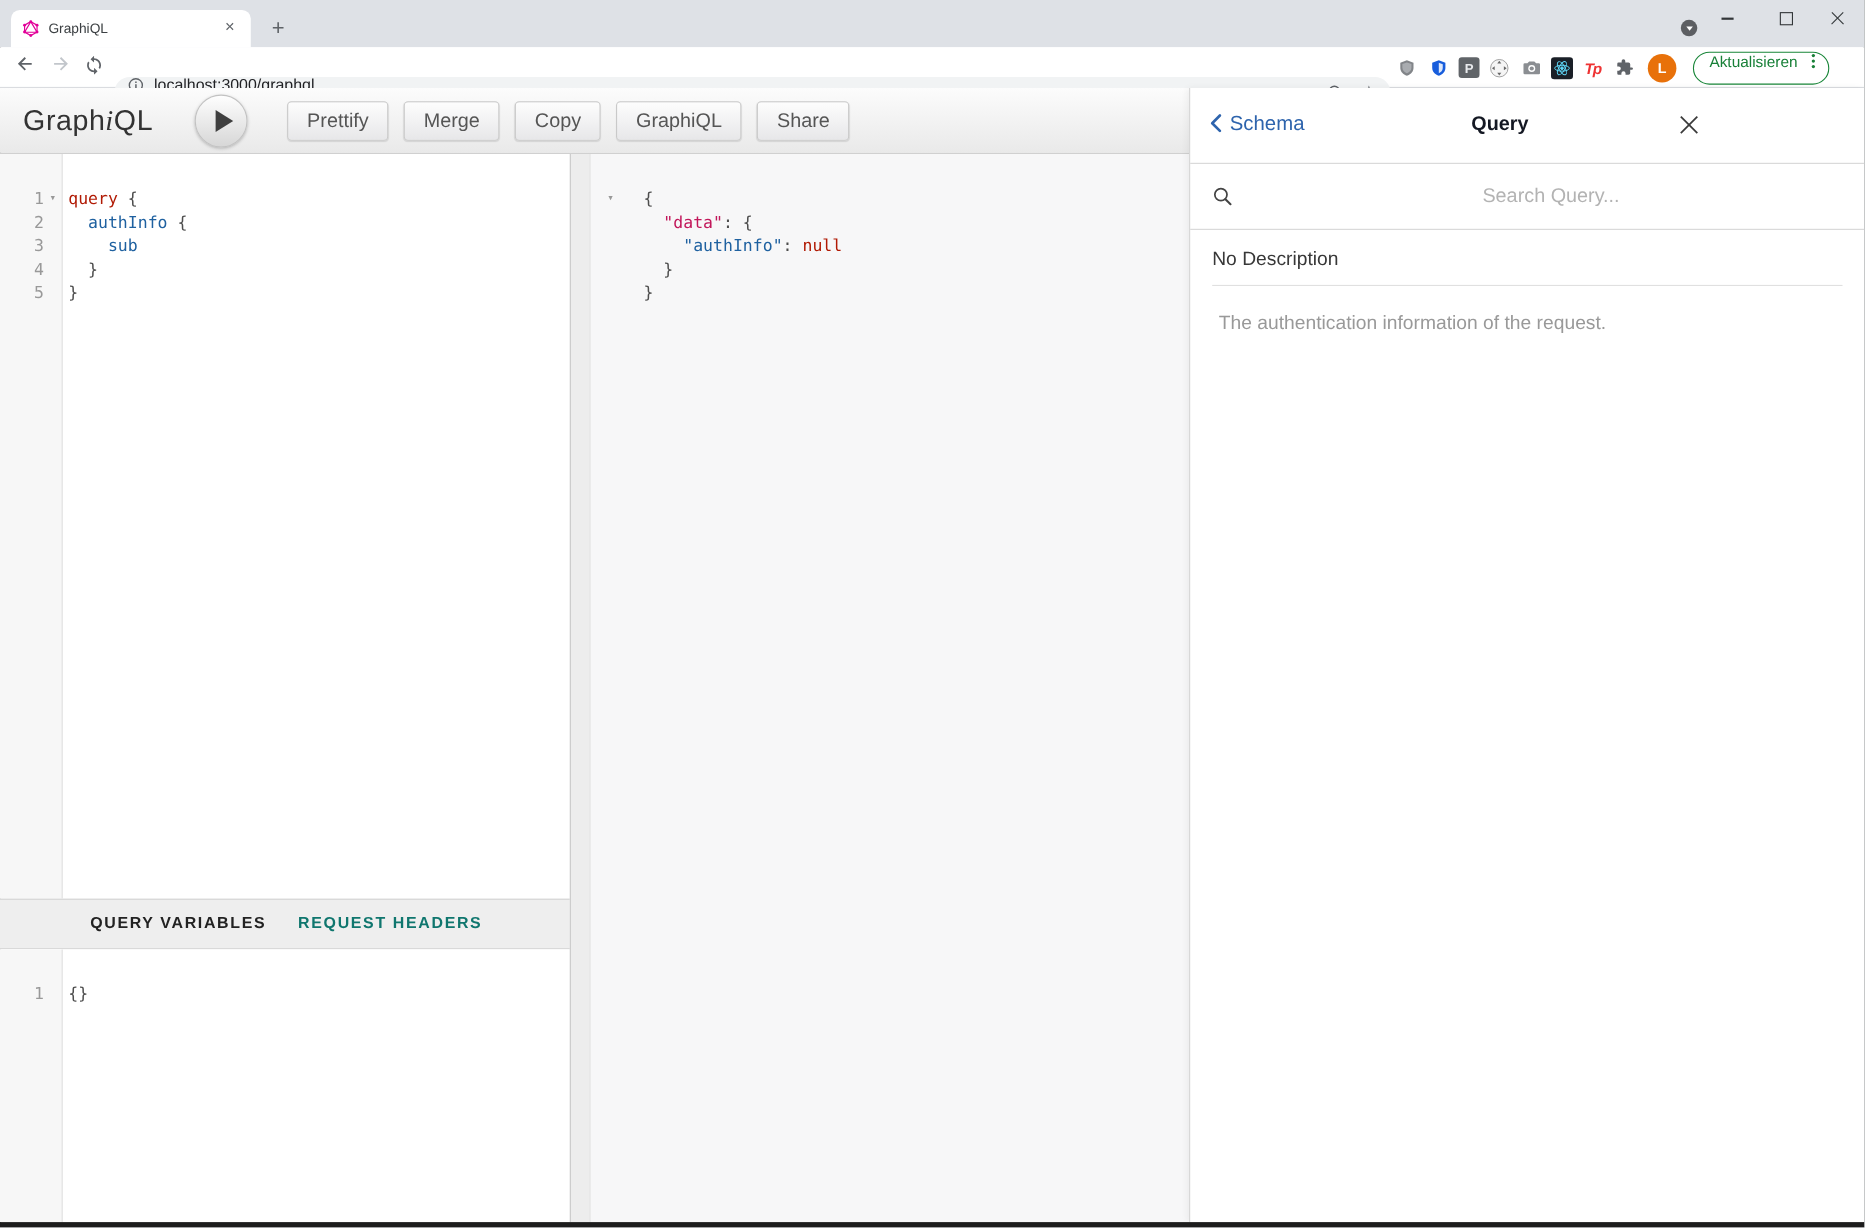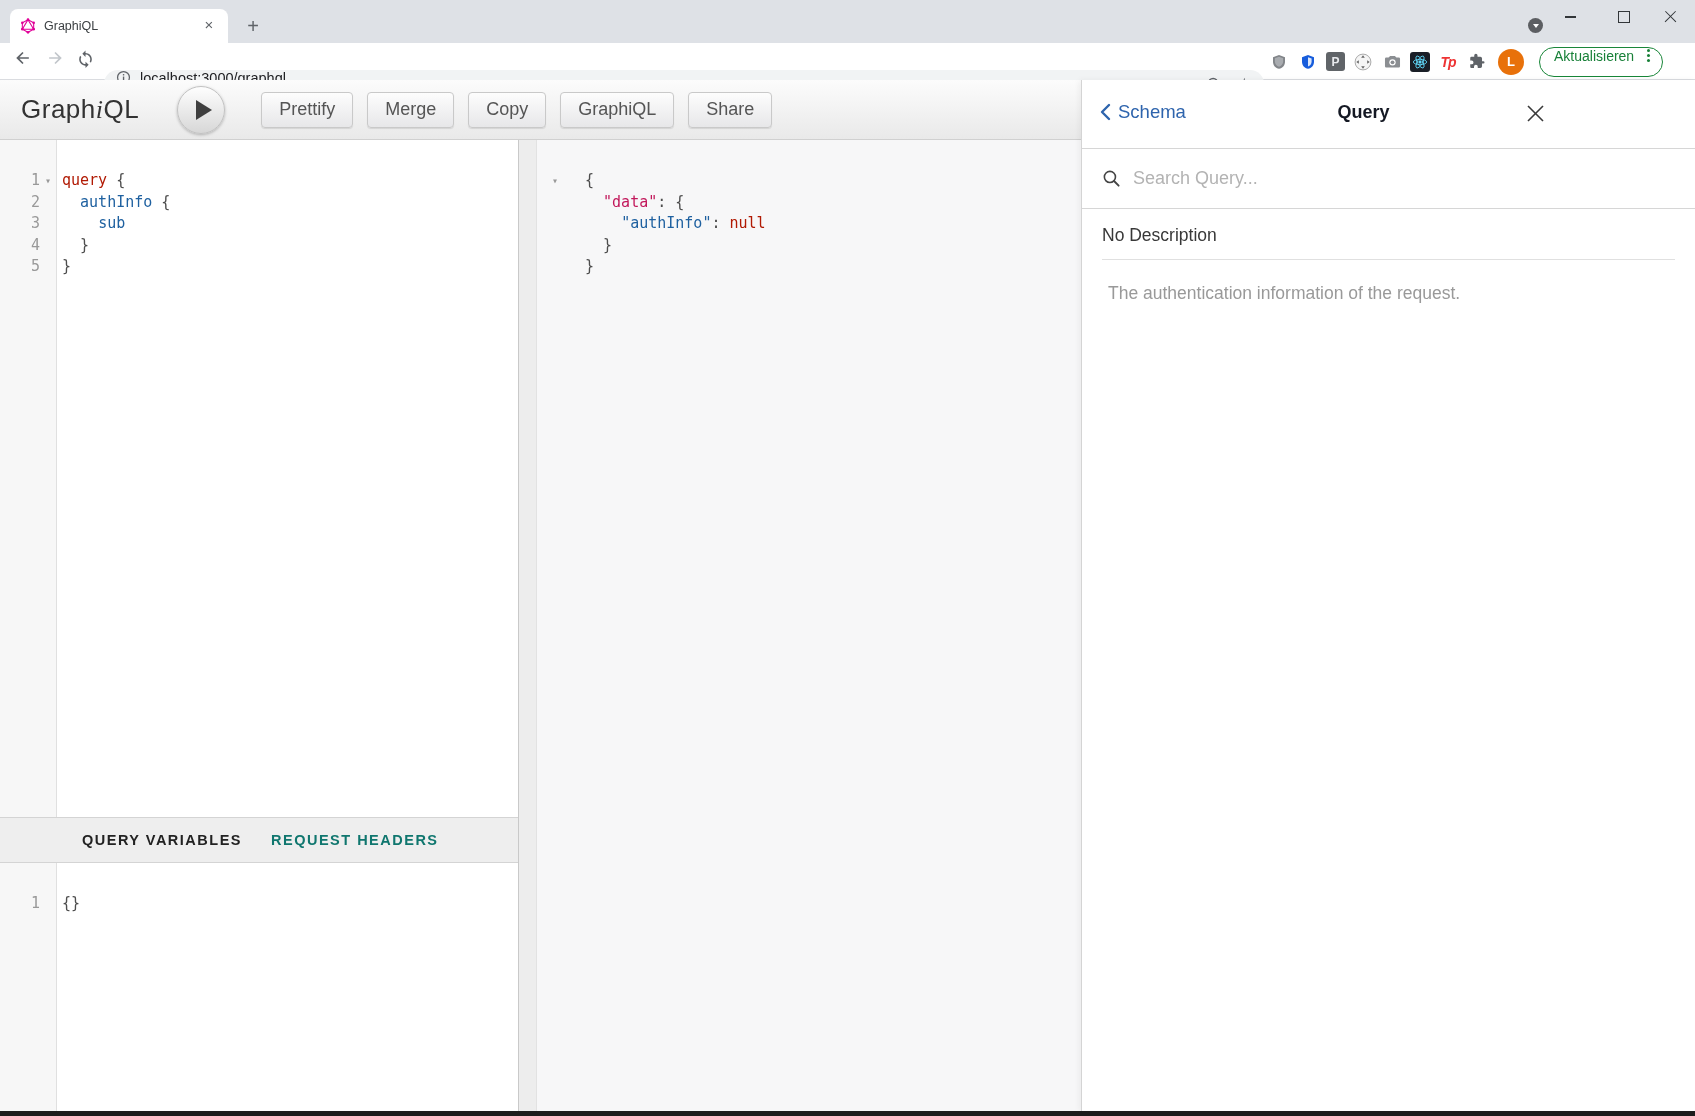--- a/index.html
+++ b/index.html
@@ -86,22 +86,22 @@
   .vtab.active{color:#222;}
   
   #docs{position:absolute;left:1081px;top:80px;width:614px;height:1031px;background:#fff;box-sizing:border-box;
         border-left:1px solid #d4d4d4;box-shadow:-2px 0 6px rgba(0,0,0,.05);}
   .docs-header{position:relative;height:68px;border-bottom:1px solid #d6d6d6;}
   .docs-back{position:absolute;left:18px;top:21px;display:flex;align-items:center;gap:7px;color:#2e64ad;
              font-size:18.5px;cursor:pointer;}
   .docs-title{position:absolute;left:0;right:50px;top:22px;text-align:center;font-size:18px;font-weight:bold;color:#141823;}
   .docs-close{position:absolute;left:440px;top:20px;width:26px;height:26px;display:flex;align-items:center;justify-content:center;cursor:pointer;}
   .search-row{height:60px;border-bottom:1px solid #d6d6d6;display:flex;align-items:center;padding:0 20px;box-sizing:border-box;}
-  .search-input{border:none;outline:none;background:transparent;font-size:18px;color:#333;margin-left:10px;flex:1;
-                font-family:"Liberation Sans",sans-serif;}
+  .search-input{border:none;outline:none;background:transparent;font-size:18px;color:#333;margin-left:24px;flex:1;
+                font-family:"Liberation Sans",sans-serif;text-align:center;}
   .search-input::placeholder{color:#b3b3b3;}
   .docs-body{padding:10px 20px 0 20px;}
   .no-desc{font-size:17.5px;color:#383838;margin-top:6px;}
   .fields-h{margin-top:47px;font-size:14px;font-weight:bold;letter-spacing:2px;color:#777;}
   .fields-hr{margin-top:13px;border:none;border-top:1px solid #e0e0e0;}
   .field-row{margin-top:23px;font-size:17.5px;}
   .fname{color:#1f61a0;cursor:pointer;} .fsep{color:#555;} .ftype{color:#ca9800;cursor:pointer;}
   .fdesc{margin-top:23px;padding-left:6px;font-size:17.5px;color:#999;}
   
   .taskbar-edge{position:absolute;left:0;bottom:0;width:100%;height:5px;background:#1d1d1d;}

